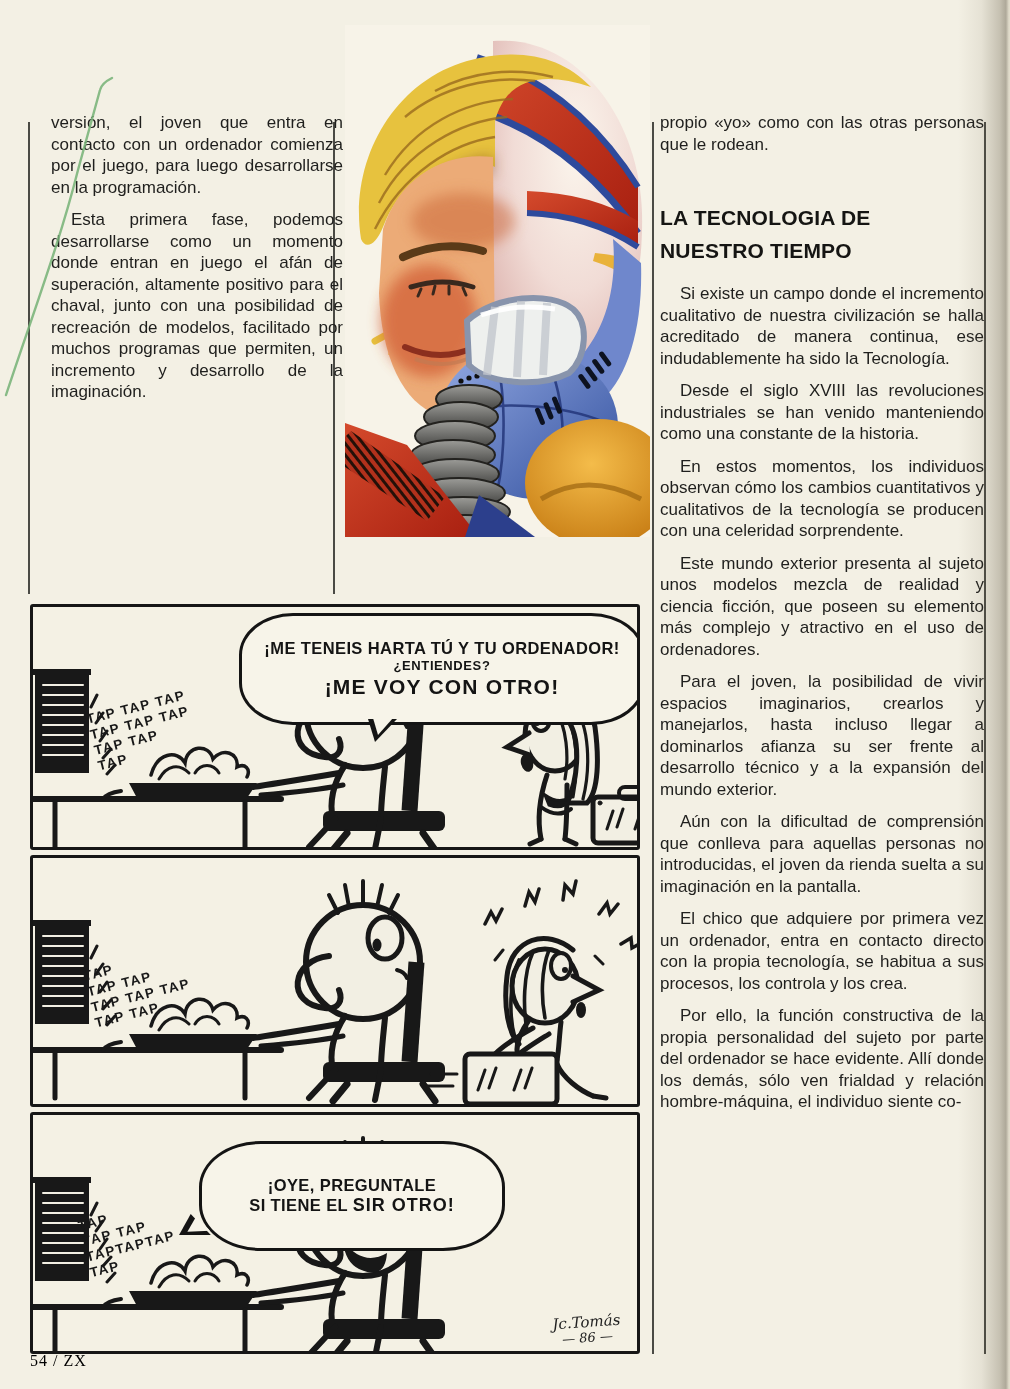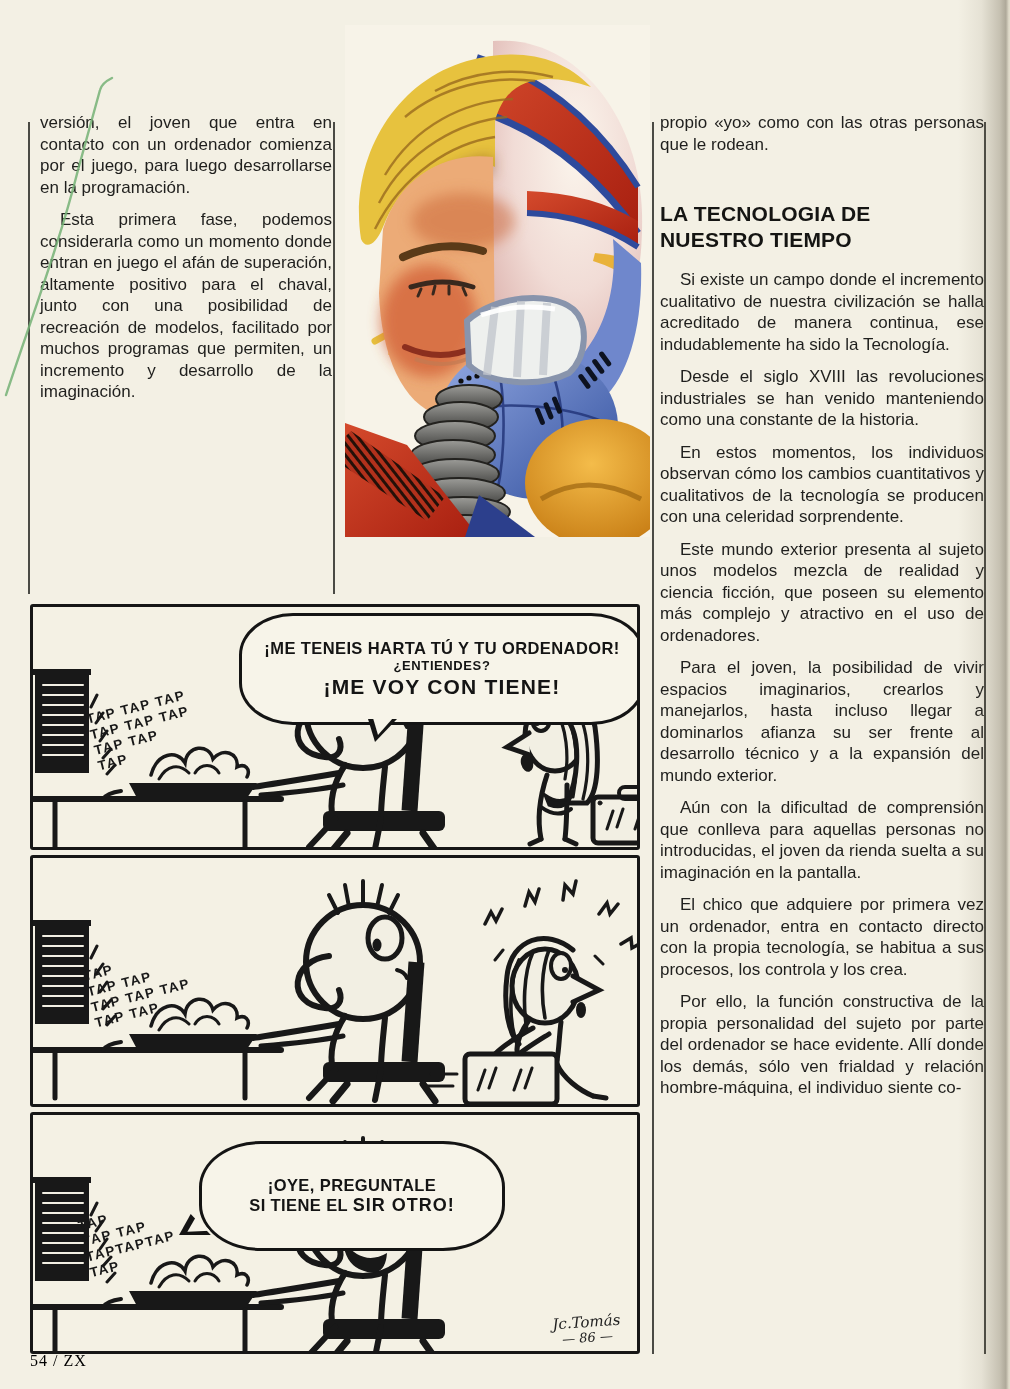--- a/index.html
+++ b/index.html
@@ -5,21 +5,21 @@
   html,body{margin:0;padding:0;background:#888;}
   .page{position:relative;width:1010px;height:1389px;background:#f3f0e4;overflow:hidden;
         font-family:"Liberation Sans",sans-serif;color:#1f1f1d;}
   
   .vrule{position:absolute;width:1.5px;background:#4a4a44;}
   
   .col{position:absolute;font-size:17px;line-height:21.5px;text-align:justify;}
   .col p{margin:0 0 11px 0;}
   .col p.ind{text-indent:20px;}
   .col p:last-child{margin-bottom:0;}
-  h2.section{font-size:21px;line-height:26px;font-weight:bold;color:#151513;
+  h2.section{font-size:21px;line-height:33px;font-weight:bold;color:#151513;
              margin:46px 0 16px 0;width:270px;text-align:left;letter-spacing:.2px;}
   
   .illo{position:absolute;left:345px;top:25px;width:305px;height:512px;}
   
   .comic{position:absolute;left:30px;top:604px;width:616px;height:756px;}
   .panel{position:absolute;left:0;width:610px;border:3px solid #161616;border-radius:3px;
          background:#f4f1e4;box-sizing:border-box;overflow:hidden;}
   .panel svg.art{position:absolute;left:0;top:0;}
   .p1{top:0;height:246px;}
   .p2{top:251px;height:252px;}
@@ -58,23 +58,23 @@
 </head>
 <body>
 
 <div class="page">
 
   <div class="vrule" style="left:28px;top:122px;height:472px;"></div>
   <div class="vrule" style="left:333px;top:122px;height:472px;"></div>
   <div class="vrule" style="left:652px;top:122px;height:1232px;"></div>
   <div class="vrule" style="left:984px;top:122px;height:1232px;"></div>
 
-  <div class="col" style="left:40px;top:112px;width:292px;">
+  <div class="col" style="left:51px;top:112px;width:292px;">
     <p>versión, el joven que entra en contacto con un ordenador comienza por el juego, para luego desarrollarse en la programación.</p>
-    <p class="ind">Esta primera fase, podemos considerarla como un momento donde entran en juego el afán de superación, altamente positivo para el chaval, junto con una posibilidad de recreación de modelos, facilitado por muchos programas que permiten, un incremento y desarrollo de la imaginación.</p>
+    <p class="ind">Esta primera fase, podemos desarrollarse como un momento donde entran en juego el afán de superación, altamente positivo para el chaval, junto con una posibilidad de recreación de modelos, facilitado por muchos programas que permiten, un incremento y desarrollo de la imaginación.</p>
   </div>
 
   <div class="col" style="left:660px;top:112px;width:324px;">
     <p>propio «yo» como con las otras personas que le rodean.</p>
     <h2 class="section">LA TECNOLOGIA DE NUESTRO TIEMPO</h2>
     <p class="ind">Si existe un campo donde el incremento cualitativo de nuestra civilización se halla acreditado de manera continua, ese indudablemente ha sido la Tecnología.</p>
     <p class="ind">Desde el siglo XVIII las revoluciones industriales se han venido manteniendo como una constante de la historia.</p>
     <p class="ind">En estos momentos, los individuos observan cómo los cambios cuantitativos y cualitativos de la tecnología se producen con una celeridad sorprendente.</p>
     <p class="ind">Este mundo exterior presenta al sujeto unos modelos mezcla de realidad y ciencia ficción, que poseen su elemento más complejo y atractivo en el uso de ordenadores.</p>
     <p class="ind">Para el joven, la posibilidad de vivir espacios imaginarios, crearlos y manejarlos, hasta incluso llegar a dominarlos afianza su ser frente al desarrollo técnico y a la expansión del mundo exterior.</p>
@@ -246,21 +246,21 @@
           <rect x="560" y="190" width="78" height="46" rx="5" stroke-width="5"></rect>
           <rect x="586" y="180" width="26" height="12" rx="6" stroke-width="4" fill="none"></rect>
           <path d="M580,204 l-6,18 M590,202 l-6,18 M608,204 l-6,18 M618,202 l-6,18" stroke-width="3" fill="none"></path>
           <circle cx="567" cy="196" r="2" fill="#181818"></circle>
             <circle cx="631" cy="196" r="2" fill="#181818"></circle>
         </g>
       </svg>
       <div class="bubble b1">
         <div class="bl-lg">¡ME TENEIS HARTA TÚ Y TU ORDENADOR!</div>
         <div class="bl-sm">¿ENTIENDES?</div>
-        <div class="bl-xl">¡ME VOY CON TIENE!</div>
+        <div class="bl-xl">¡ME VOY CON OTRO!</div>
         <div class="tail-out"></div>
         <div class="tail-in"></div>
       </div>
       <div class="taps t1">TAP TAP TAP
 TAP TAP TAP
 TAP TAP
 TAP</div>
     </div>
 
     <div class="panel p2">

